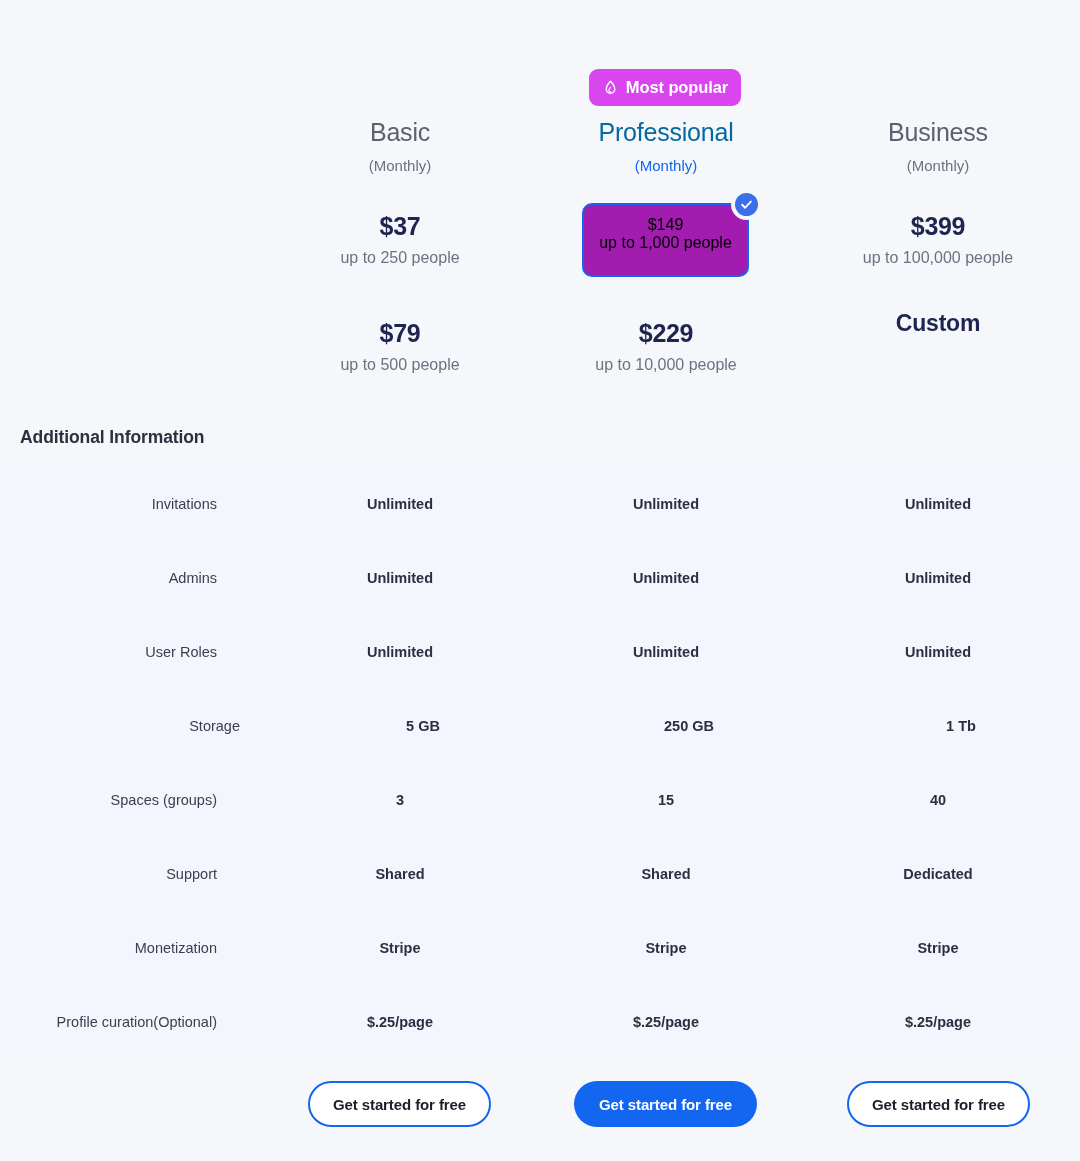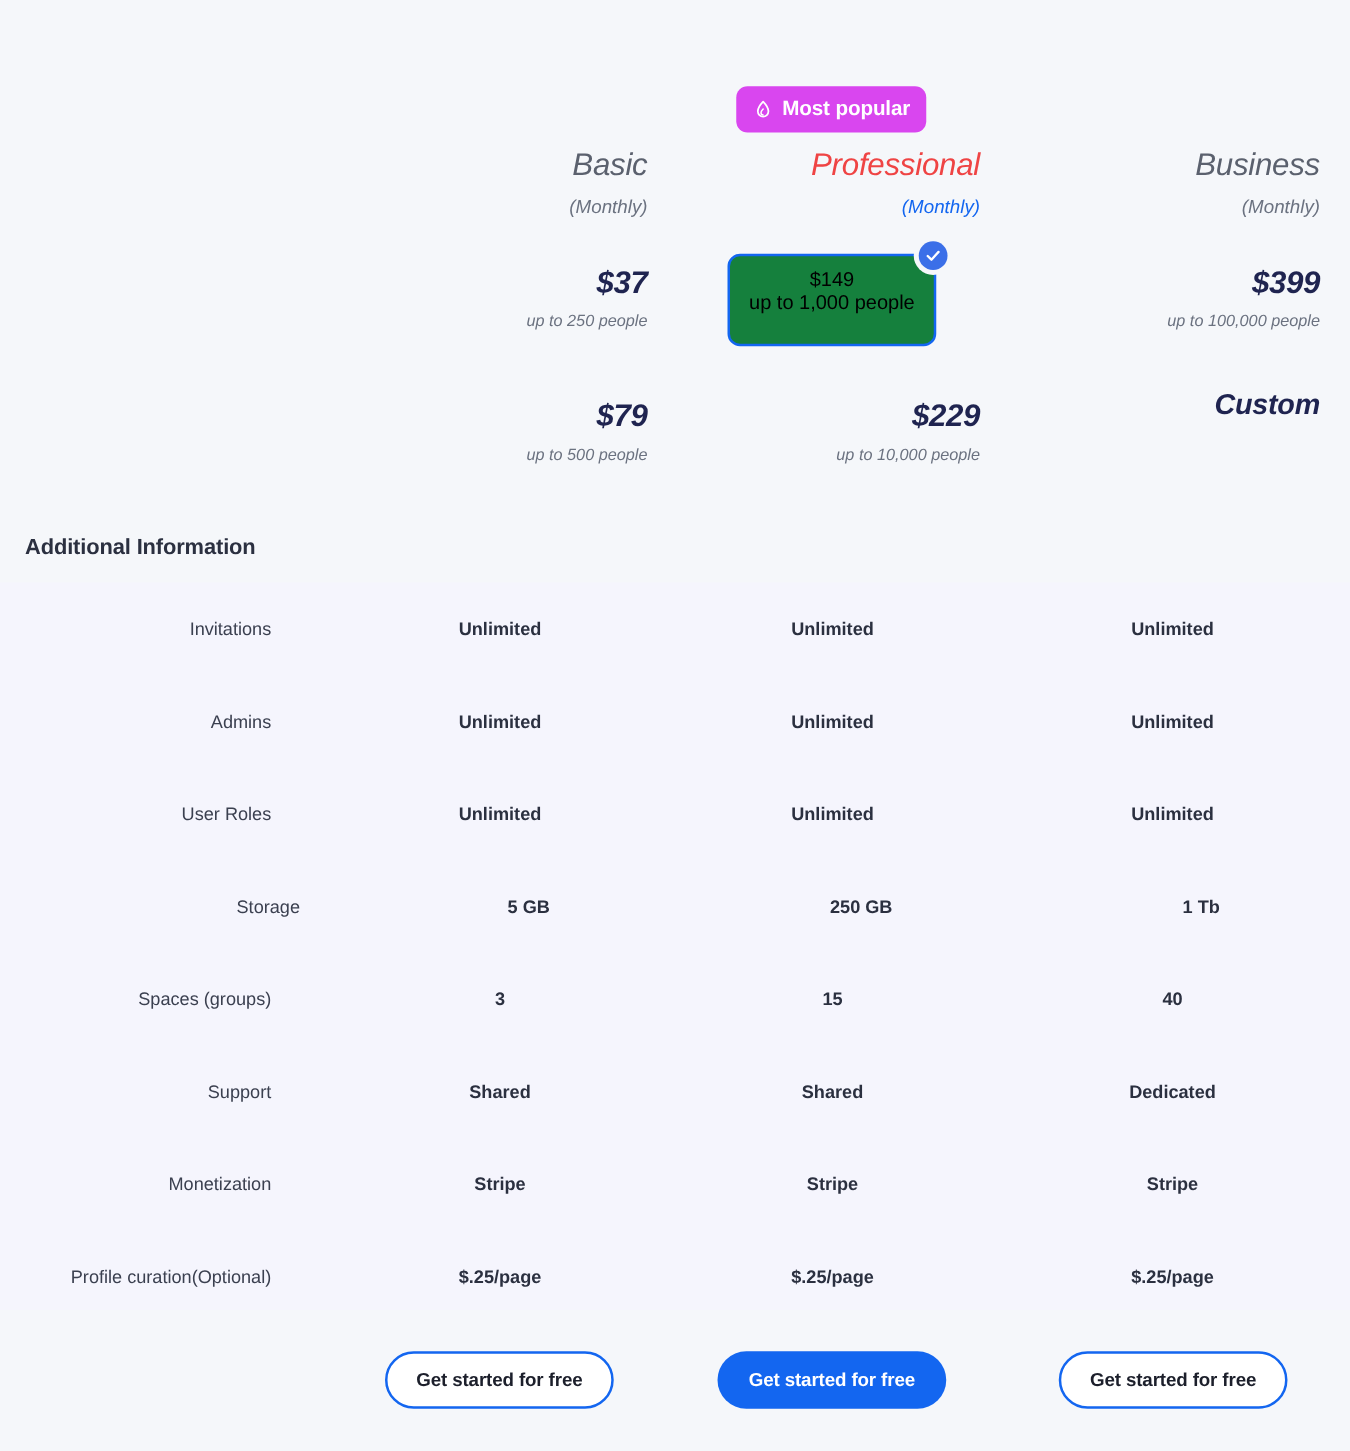--- a/index.html
+++ b/index.html
@@ -15,21 +15,21 @@
     width: 1080px;
     height: 1161px;
     background: #f5f7fa;
     overflow: hidden;
   }
 
   
   .col-basic   { left: 282px; width: 236px; }
   .col-pro     { left: 548px; width: 236px; }
   .col-biz     { left: 820px; width: 236px; }
-  .abs { position: absolute; text-align: right; font-style: italic; }
+  .abs { position: absolute; text-align: center; }
 
   
   .badge-popular {
     position: absolute;
     left: 589px; top: 69px;
     width: 152px; height: 37px;
     background: #d946ef;
     border-radius: 9px;
     display: flex;
     align-items: center;
@@ -45,54 +45,54 @@
   .flame-icon { display: block; width: 17px; height: 18px; }
 
   
   .plan-name {
     top: 118px;
     font-size: 25px;
     font-weight: normal;
     color: #5b616e;
     letter-spacing: -0.2px;
   }
-  .plan-name.accent { color: #ef4444; }
+  .plan-name.accent { color: #0369a1; }
   .plan-period {
     top: 157px;
     font-size: 15px;
     color: #6b7280;
   }
   .plan-period.accent { color: #1366f0; }
 
   
   .tier { }
   .tier .price {
     font-size: 25px;
     font-weight: bold;
     color: #1f2450;
     letter-spacing: -0.3px;
     line-height: 1;
   }
   .tier .sub {
     margin-top: 10px;
-    font-size: 13px;
+    font-size: 16px;
     color: #6b7280;
   }
 
   .tier-row1 { top: 214px; }
   .tier-row2 { top: 321px; }
 
   
   .tier-card {
     position: absolute;
     left: 582px; top: 203px;
     width: 167px; height: 74px;
     border: 2px solid #1366f0;
     border-radius: 10px;
-    background: #15803d;
+    background: #a21caf;
     text-align: center;
     padding-top: 11px;
   }
   .check-badge {
     position: absolute;
     right: -15px; top: -16px;
     width: 31px; height: 31px;
     background: #f5f7fa;
     border-radius: 50%;
     display: flex;

